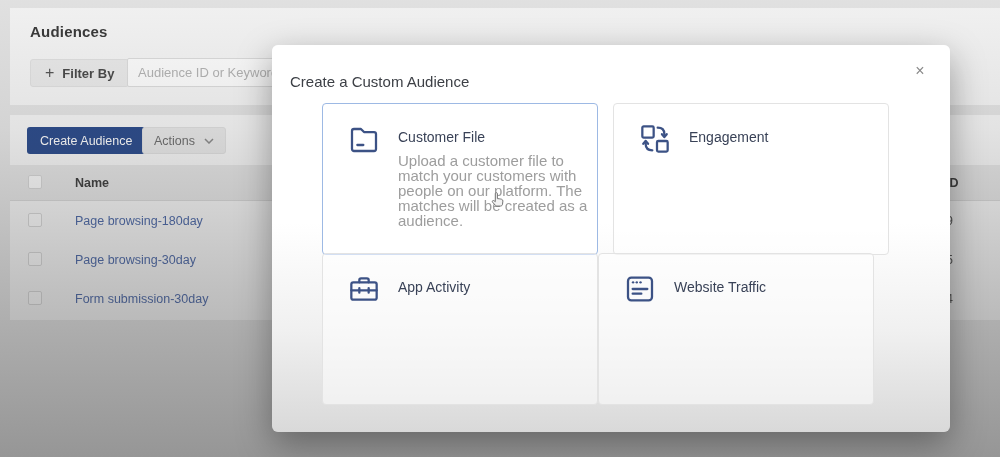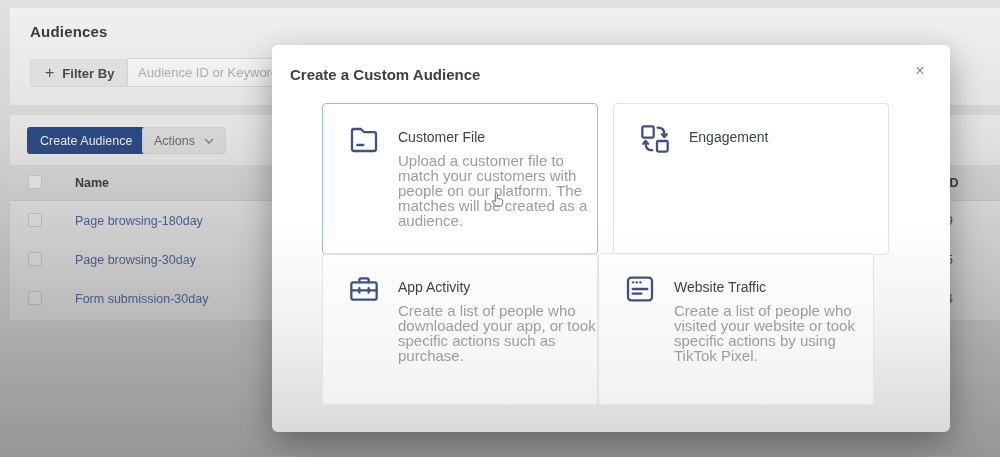--- a/index.html
+++ b/index.html
@@ -58,21 +58,21 @@
       rgba(55,55,55,0.28) 62%,
       rgba(60,60,60,0.47) 100%);
   }
 
   
   .modal {
     position:absolute; left:272px; top:45px; width:678px; height:387px; z-index:10;
     background:linear-gradient(180deg,#ffffff 0%,#ffffff 46%,#f0f0f0 74%,#d9d9d9 100%);
     border-radius:6px; box-shadow:0 12px 35px rgba(0,0,0,0.35);
   }
-  .modal-title { position:absolute; left:18px; top:21px; font-size:15px; font-weight:bold; color:#3d4046; }
+  .modal-title { position:absolute; left:18px; top:28px; font-size:15px; font-weight:normal; color:#3d4046; }
   .modal-close {
     position:absolute; right:20px; top:16px; width:20px; height:20px;
     background:none; border:none; font-size:16px; color:#8a8a8a; line-height:20px; text-align:center;
     font-family:"Liberation Sans", sans-serif; cursor:pointer;
   }
   .card {
     position:absolute; width:276px; height:152px;
     background:rgba(255,255,255,0.55);
     border:1px solid #e3e3e3; border-radius:4px; cursor:pointer;
   }
@@ -168,36 +168,34 @@
     <span class="card-icon">
       <svg viewBox="0 0 24 24">
         <rect x="2.5" y="7" width="19" height="13" rx="1.5"></rect>
         <path d="M8.5 7V5.3C8.5 4.6 9.1 4 9.8 4h4.4c.7 0 1.3.6 1.3 1.3V7"></path>
         <line x1="2.5" y1="13" x2="21.5" y2="13"></line>
         <line x1="8.5" y1="11.3" x2="8.5" y2="14.8"></line>
         <line x1="15.5" y1="11.3" x2="15.5" y2="14.8"></line>
       </svg>
     </span>
     <div class="card-title">App Activity</div>
-    <div class="card-desc">Create a list of people who downloaded your app, or took specific actions such as purchase.</div>
   </div>
 
   <div class="card card-4">
     <span class="card-icon">
       <svg viewBox="0 0 24 24">
         <rect x="3" y="3.5" width="18" height="17" rx="2.5"></rect>
         <circle class="dot" cx="6.8" cy="7" r="0.9"></circle>
         <circle class="dot" cx="9.6" cy="7" r="0.9"></circle>
         <circle class="dot" cx="12.4" cy="7" r="0.9"></circle>
         <line x1="6.5" y1="12" x2="17.5" y2="12"></line>
         <line x1="6.5" y1="15.5" x2="13" y2="15.5"></line>
       </svg>
     </span>
     <div class="card-title">Website Traffic</div>
-    <div class="card-desc">Create a list of people who visited your website or took specific actions by using TikTok Pixel.</div>
   </div>
 </div>
 
 <div class="cursor">
   <svg viewBox="0 0 24 24" width="18" height="20">
     <path d="M9.8 2.2c.8 0 1.4.6 1.4 1.4v6.6h.9c2.5.2 4.3.6 5.1 1 .9.4 1.4 1.2 1.3 2.2l-.5 4.3c-.2 1.4-1.3 2.4-2.7 2.4h-4.6c-.8 0-1.6-.3-2.1-.9l-3.9-4.4c-.5-.5-.4-1.3.1-1.8.6-.5 1.4-.5 2 0l1.6 1.3V3.6c0-.8.6-1.4 1.4-1.4z" fill="#f2f2f2" stroke="#707070" stroke-width="1.3"></path>
   </svg>
 </div>
 
 </body></html>

